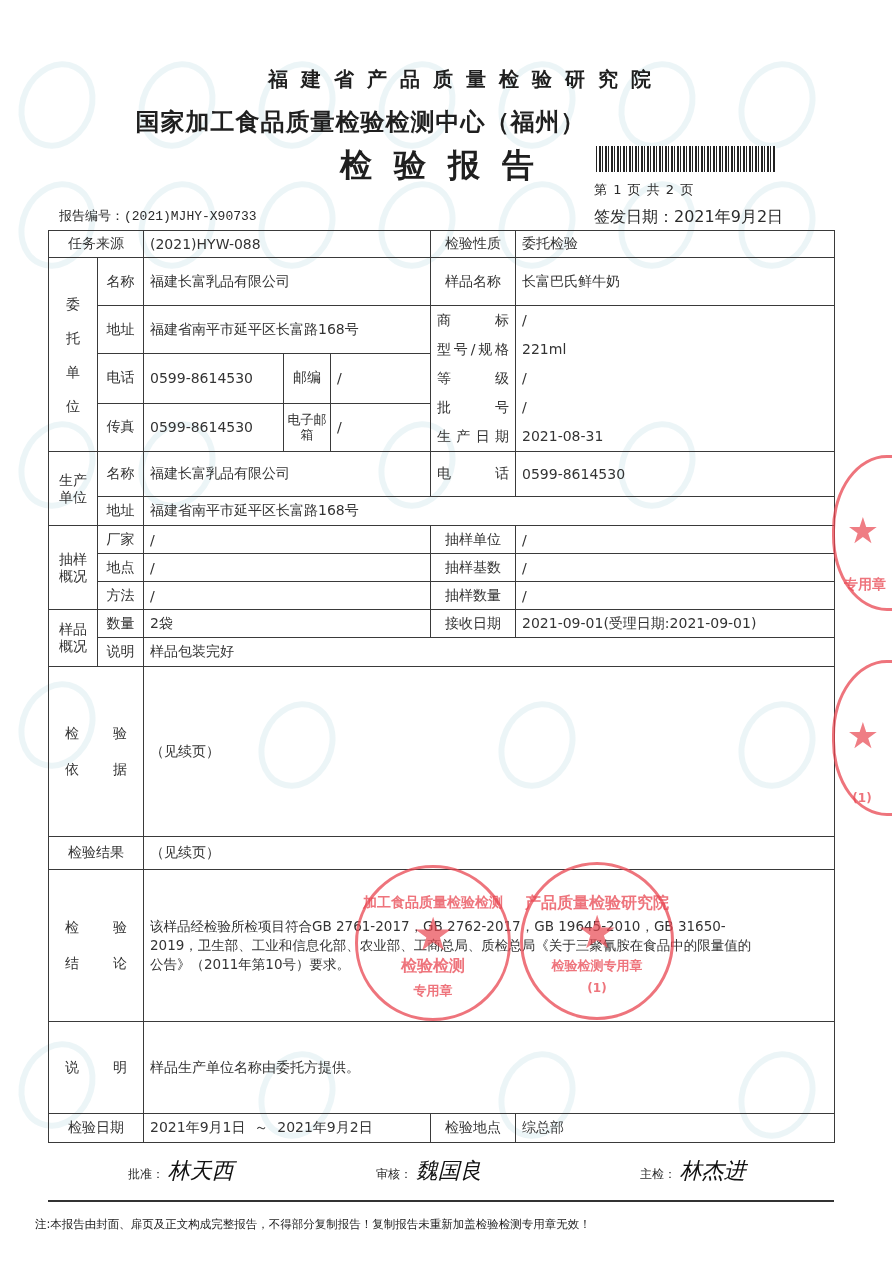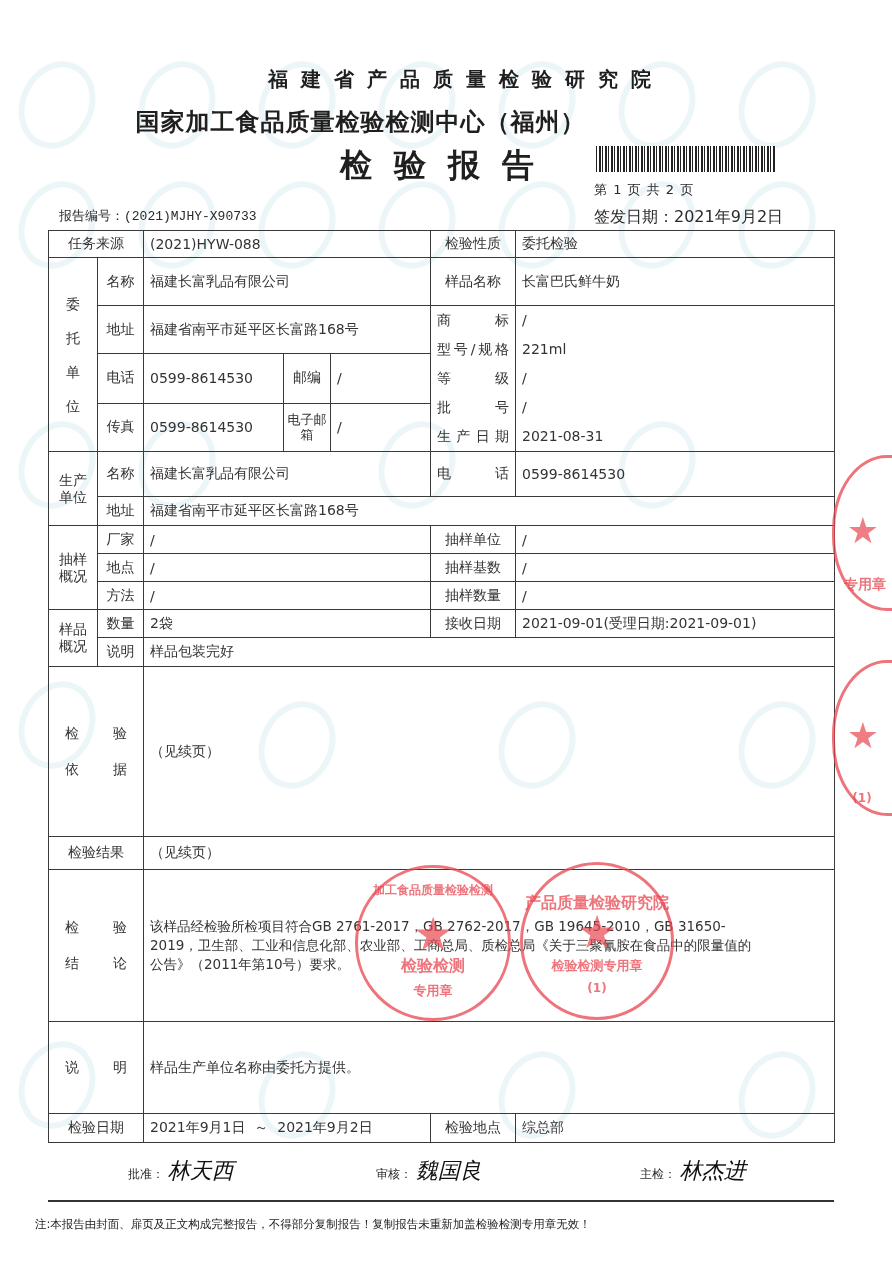--- a/index.html
+++ b/index.html
@@ -246,21 +246,21 @@
   <span class="sig">魏国良</span>
 </div>
 <div class="abs sigrow" style="left:640px">
   <span>主检：</span>
   <span class="sig">林杰进</span>
 </div>
 <div class="abs hr" style="top:1200px"></div>
 <div class="abs note">注:本报告由封面、扉页及正文构成完整报告，不得部分复制报告！复制报告未重新加盖检验检测专用章无效！</div>
 
 <div class="stamp" style="left:355px;top:865px;width:150px;height:150px">
-  <div class="arc" style="top:14px;font-size:12px">加工食品质量检验检测</div>
+  <div class="arc" style="top:26px;font-size:14px">加工食品质量检验检测</div>
   <div class="star">★</div>
   <div class="arc" style="top:88px;font-size:16px">检验检测</div>
   <div class="arc" style="top:114px;font-size:13px">专用章</div>
 </div>
 <div class="stamp" style="left:520px;top:862px;width:148px;height:152px">
   <div class="arc" style="top:28px;font-size:16px">产品质量检验研究院</div>
   <div class="star">★</div>
   <div class="arc" style="top:92px;font-size:13px">检验检测专用章</div>
   <div class="arc" style="top:116px;font-size:12px">(1)</div>
 </div>

